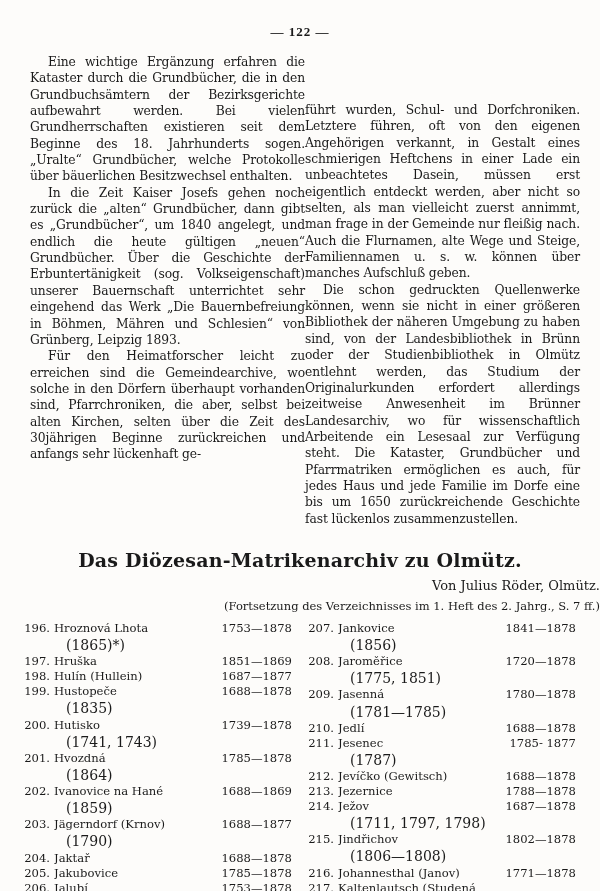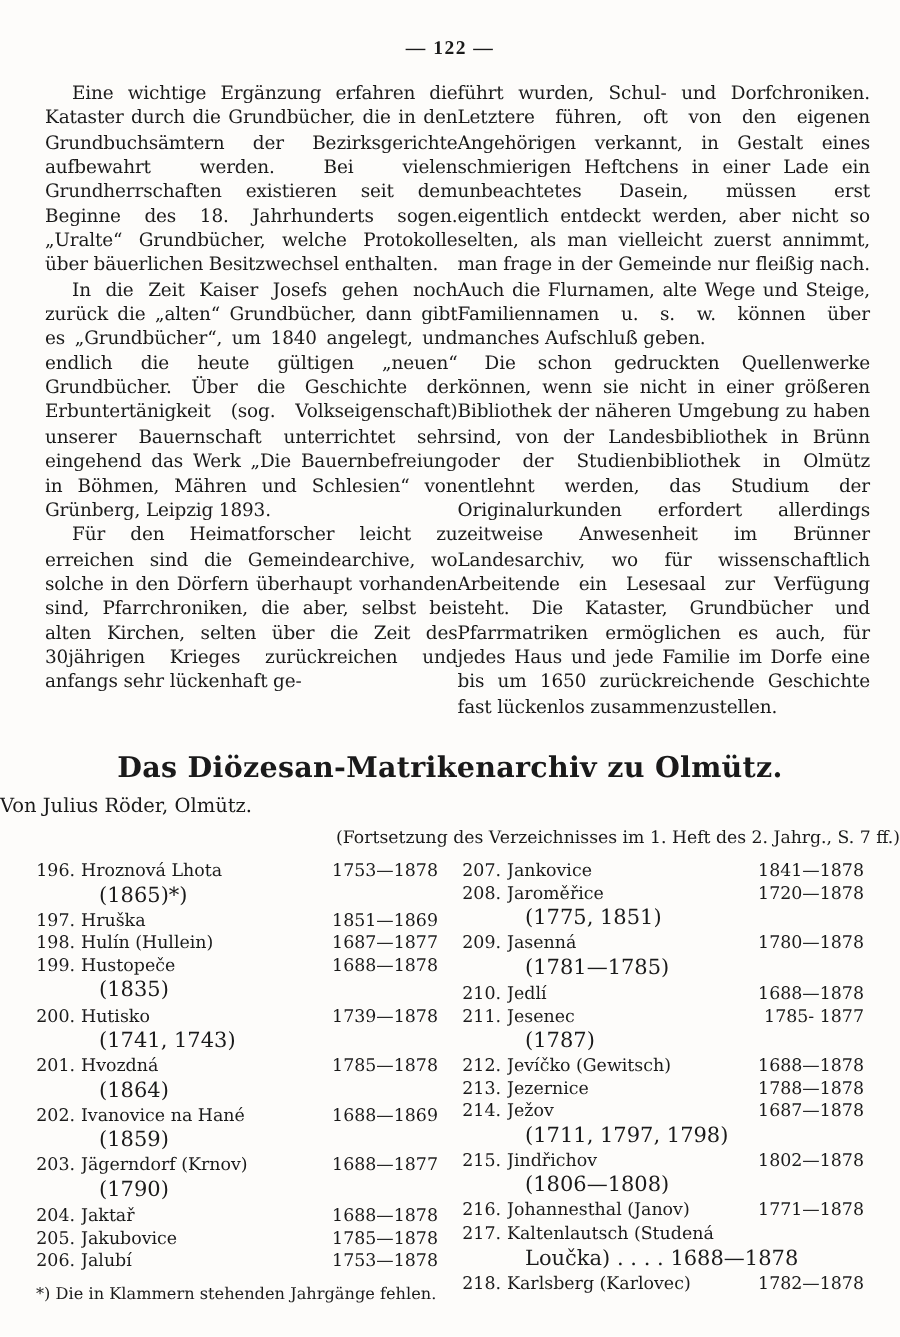--- a/index.html
+++ b/index.html
@@ -43,31 +43,32 @@
     text-align: justify;
     font-family: "DejaVu Serif", serif;
     letter-spacing: -0.1px;
   }
   .col p {
     margin: 0;
     text-indent: 18px;
   }
   .col p.noindent {
     text-indent: 0;
+    margin-top: 48px;
   }
   .section-title {
     text-align: center;
     font-size: 19px;
     font-weight: bold;
     margin-top: 22px;
     letter-spacing: 0.2px;
     font-family: "DejaVu Serif", serif;
   }
   .section-byline {
-    text-align: left;
+    text-align: right;
     font-size: 13px;
     margin-top: 7px;
     font-family: "DejaVu Serif", serif;
   }
   .section-note {
     text-align: right;
     font-size: 11.5px;
     margin-top: 6px;
     font-family: "DejaVu Serif", serif;
   }
@@ -120,21 +121,21 @@
 <body>
 
 <div class="page">
 
   <div class="page-number">— 122 —</div>
 
   <div class="body-cols">
     <div class="col">
       <p>Eine wichtige Ergänzung erfahren die Kataster durch die Grundbücher, die in den Grundbuchsämtern der Bezirksgerichte aufbewahrt werden. Bei vielen Grundherrschaften existieren seit dem Beginne des 18. Jahrhunderts sogen. „Uralte“ Grundbücher, welche Protokolle über bäuerlichen Besitzwechsel enthalten.</p>
       <p>In die Zeit Kaiser Josefs gehen noch zurück die „alten“ Grundbücher, dann gibt es „Grundbücher“, um 1840 angelegt, und endlich die heute gültigen „neuen“ Grundbücher. Über die Geschichte der Erbuntertänigkeit (sog. Volkseigenschaft) unserer Bauernschaft unterrichtet sehr eingehend das Werk „Die Bauernbefreiung in Böhmen, Mähren und Schlesien“ von Grünberg, Leipzig 1893.</p>
-      <p>Für den Heimatforscher leicht zu erreichen sind die Gemeindearchive, wo solche in den Dörfern überhaupt vorhanden sind, Pfarrchroniken, die aber, selbst bei alten Kirchen, selten über die Zeit des 30jährigen Krieges zurückreichen und anfangs sehr lückenhaft ge-</p>
+      <p>Für den Heimatforscher leicht zu erreichen sind die Gemeindearchive, wo solche in den Dörfern überhaupt vorhanden sind, Pfarrchroniken, die aber, selbst bei alten Kirchen, selten über die Zeit des 30jährigen Beginne zurückreichen und anfangs sehr lückenhaft ge-</p>
     </div>
     <div class="col">
       <p class="noindent">führt wurden, Schul- und Dorfchroniken. Letztere führen, oft von den eigenen Angehörigen verkannt, in Gestalt eines schmierigen Heftchens in einer Lade ein unbeachtetes Dasein, müssen erst eigentlich entdeckt werden, aber nicht so selten, als man vielleicht zuerst annimmt, man frage in der Gemeinde nur fleißig nach. Auch die Flurnamen, alte Wege und Steige, Familiennamen u. s. w. können über manches Aufschluß geben.</p>
       <p>Die schon gedruckten Quellenwerke können, wenn sie nicht in einer größeren Bibliothek der näheren Umgebung zu haben sind, von der Landesbibliothek in Brünn oder der Studienbibliothek in Olmütz entlehnt werden, das Studium der Originalurkunden erfordert allerdings zeitweise Anwesenheit im Brünner Landesarchiv, wo für wissenschaftlich Arbeitende ein Lesesaal zur Verfügung steht. Die Kataster, Grundbücher und Pfarrmatriken ermöglichen es auch, für jedes Haus und jede Familie im Dorfe eine bis um 1650 zurückreichende Geschichte fast lückenlos zusammenzustellen.</p>
     </div>
   </div>
 
   <div class="section-title">Das Diözesan-Matrikenarchiv zu Olmütz.</div>
   <div class="section-byline">Von Julius Röder, Olmütz.</div>
   <div class="section-note">(Fortsetzung des Verzeichnisses im 1. Heft des 2. Jahrg., S. 7 ff.)</div>
@@ -229,20 +230,21 @@
       <div class="footnote">*) Die in Klammern stehenden Jahrgänge fehlen.</div>
     </div>
 
     <div class="list-col">
       <div>
         <div class="entry">
             <span class="num">207.</span>
             <span class="nm">Jankovice</span>
             <span class="yrs">1841—1878</span>
           </div>
+        <div class="sub">(1856)</div>
       </div>
       <div>
         <div class="entry">
             <span class="num">208.</span>
             <span class="nm">Jaroměřice</span>
             <span class="yrs">1720—1878</span>
           </div>
         <div class="sub">(1775, 1851)</div>
       </div>
       <div>

